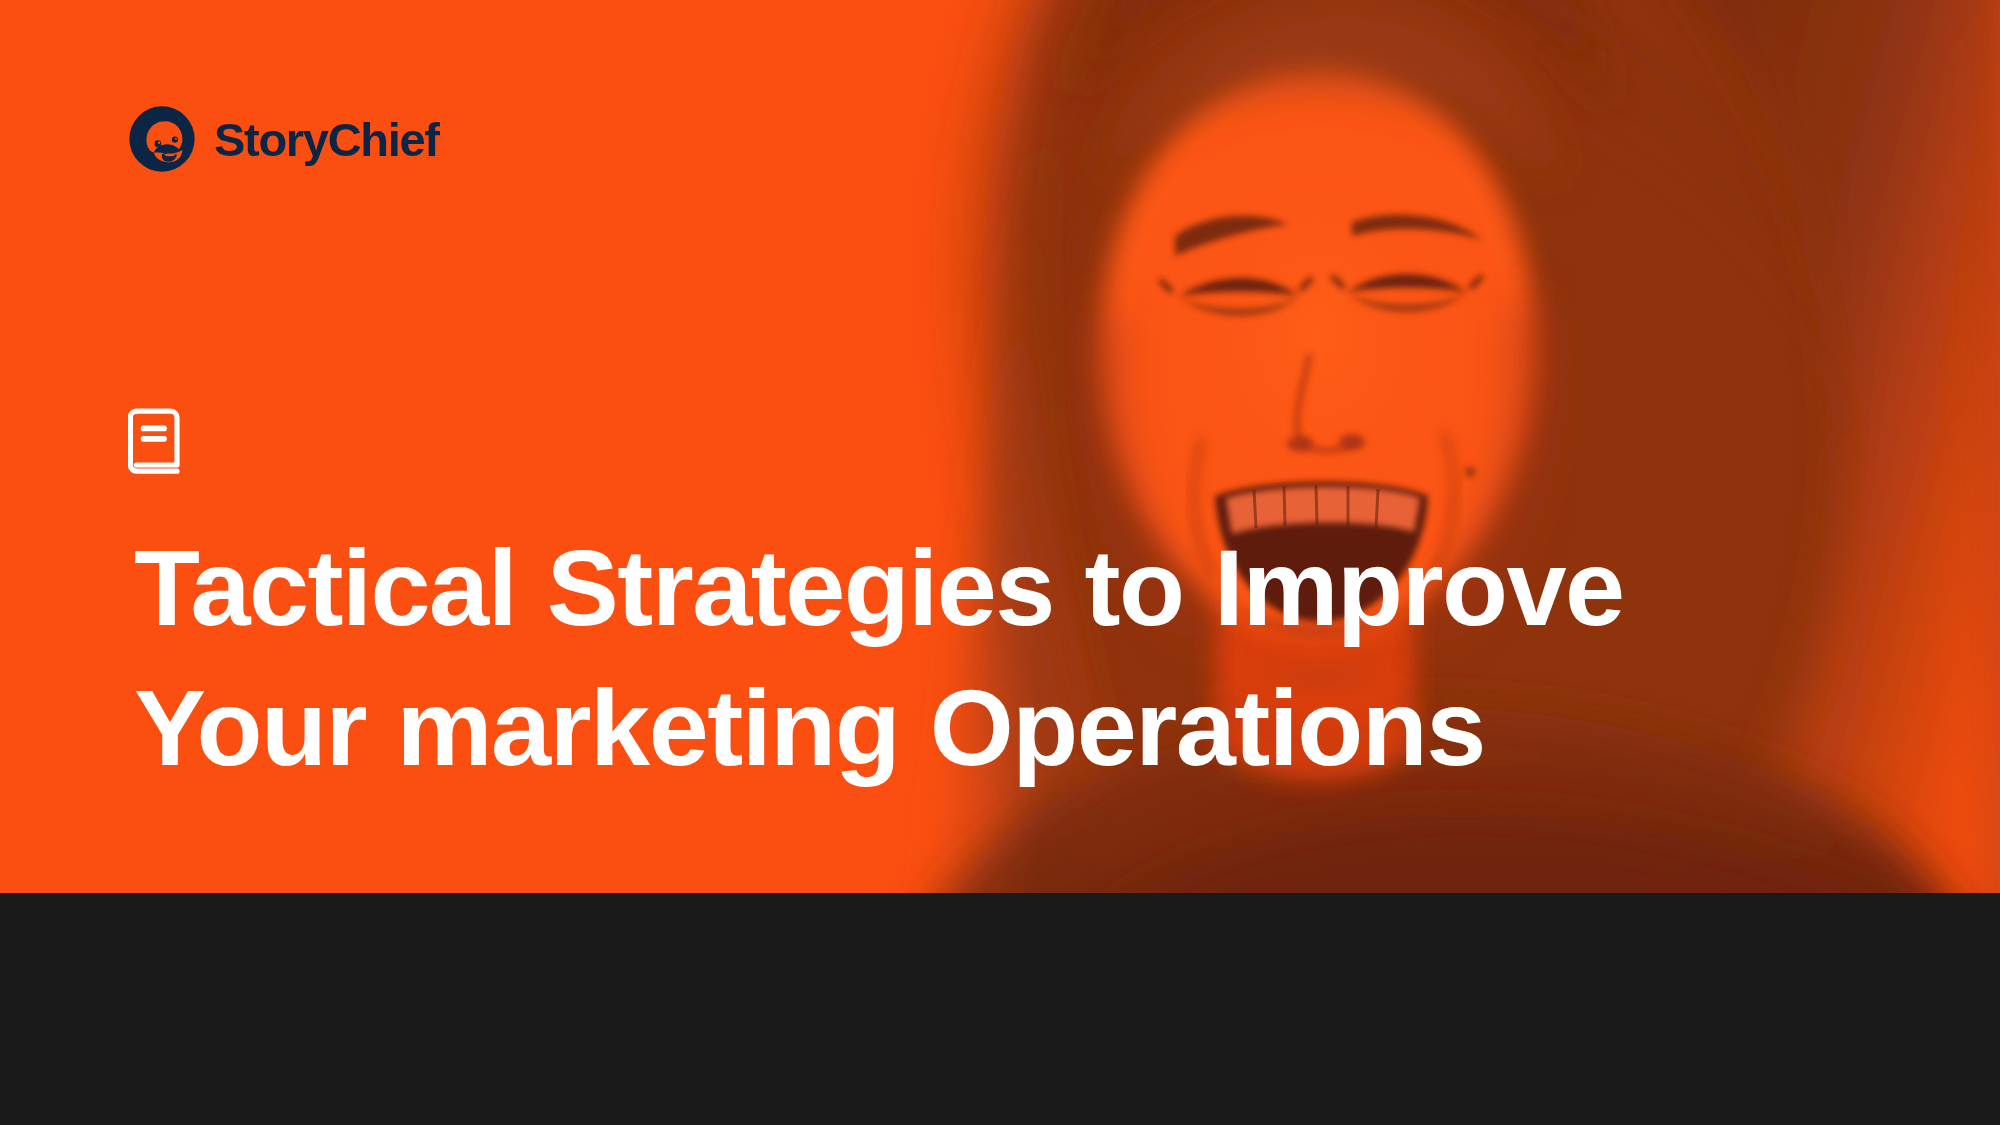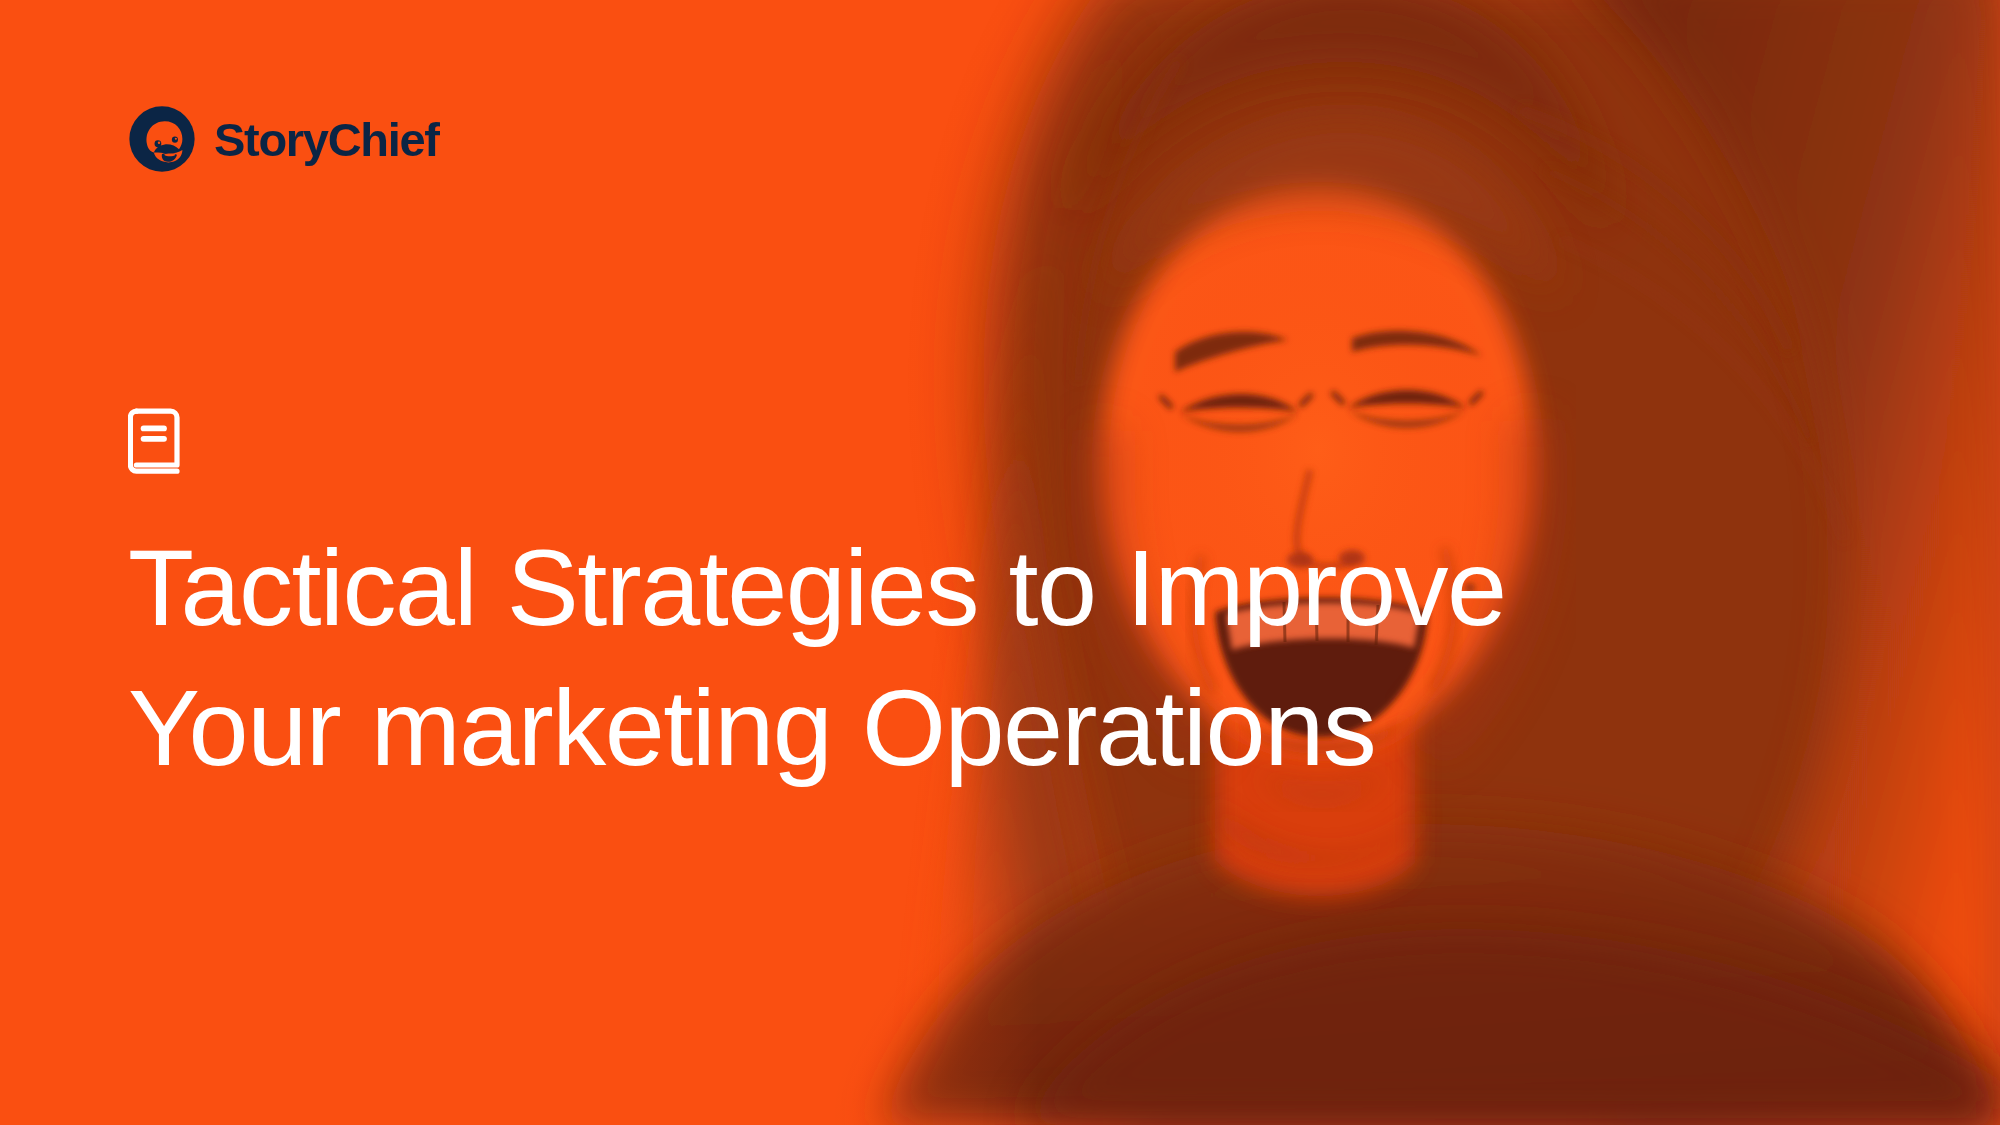--- a/index.html
+++ b/index.html
@@ -3,21 +3,21 @@
 <meta charset="utf-8">
 <style>
   html, body {
     margin: 0;
     padding: 0;
     background: #1a1a1a;
   }
   #stage {
     position: relative;
     width: 2000px;
-    height: 1125px;
+    height: 893px;
     overflow: hidden;
     background: #ef4444;
     font-family: "Liberation Sans", sans-serif;
   }
 
   
   #photo-layer {
     position: absolute;
     inset: 0;
     z-index: 1;
@@ -59,25 +59,25 @@
     z-index: 5;
     width: 1700px;
   }
   #category-icon {
     width: 56px;
     height: 66px;
     display: block;
     margin-bottom: 44px;
   }
   #headline {
-    margin: 0;
+    margin: 6px;
     color: #FFFFFF;
     font-size: 108px;
     line-height: 1.30;
-    font-weight: 400;
+    font-weight: 700;
     letter-spacing: -1.5px;
     max-width: 1560px;
     word-spacing: 2px;
   }
 </style>
 </head>
 <body>
 
 <div id="stage">
 

